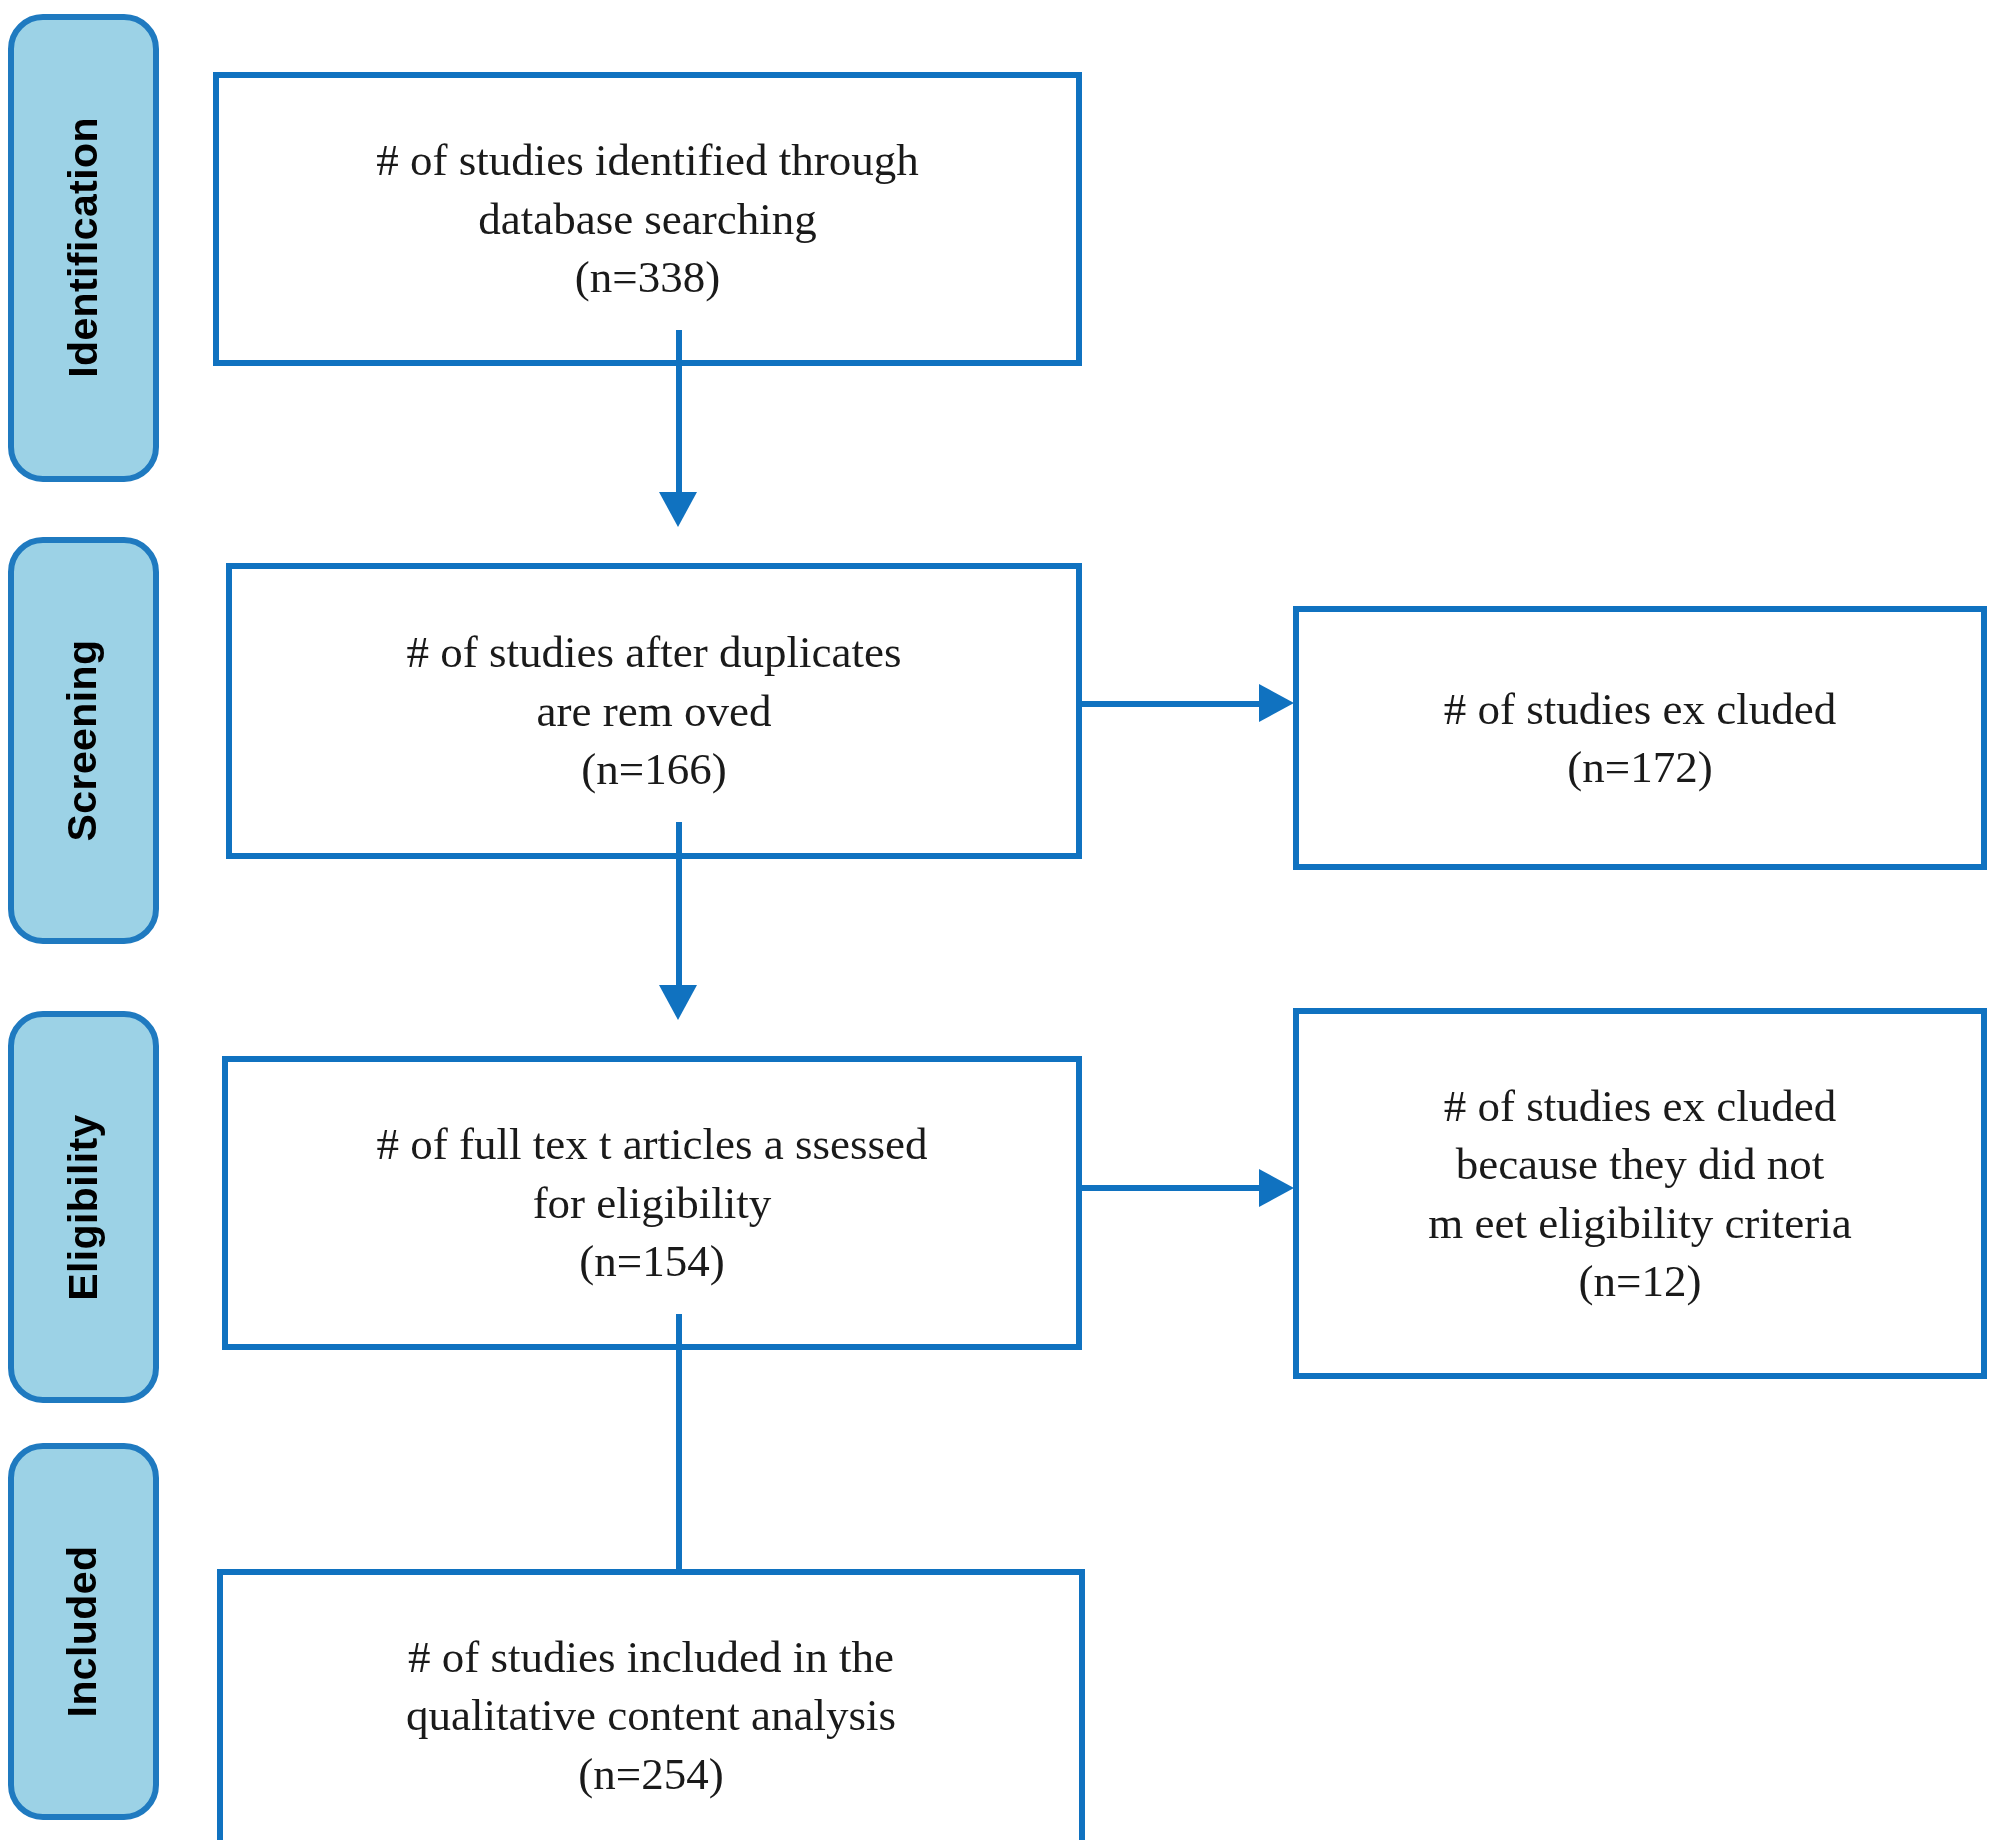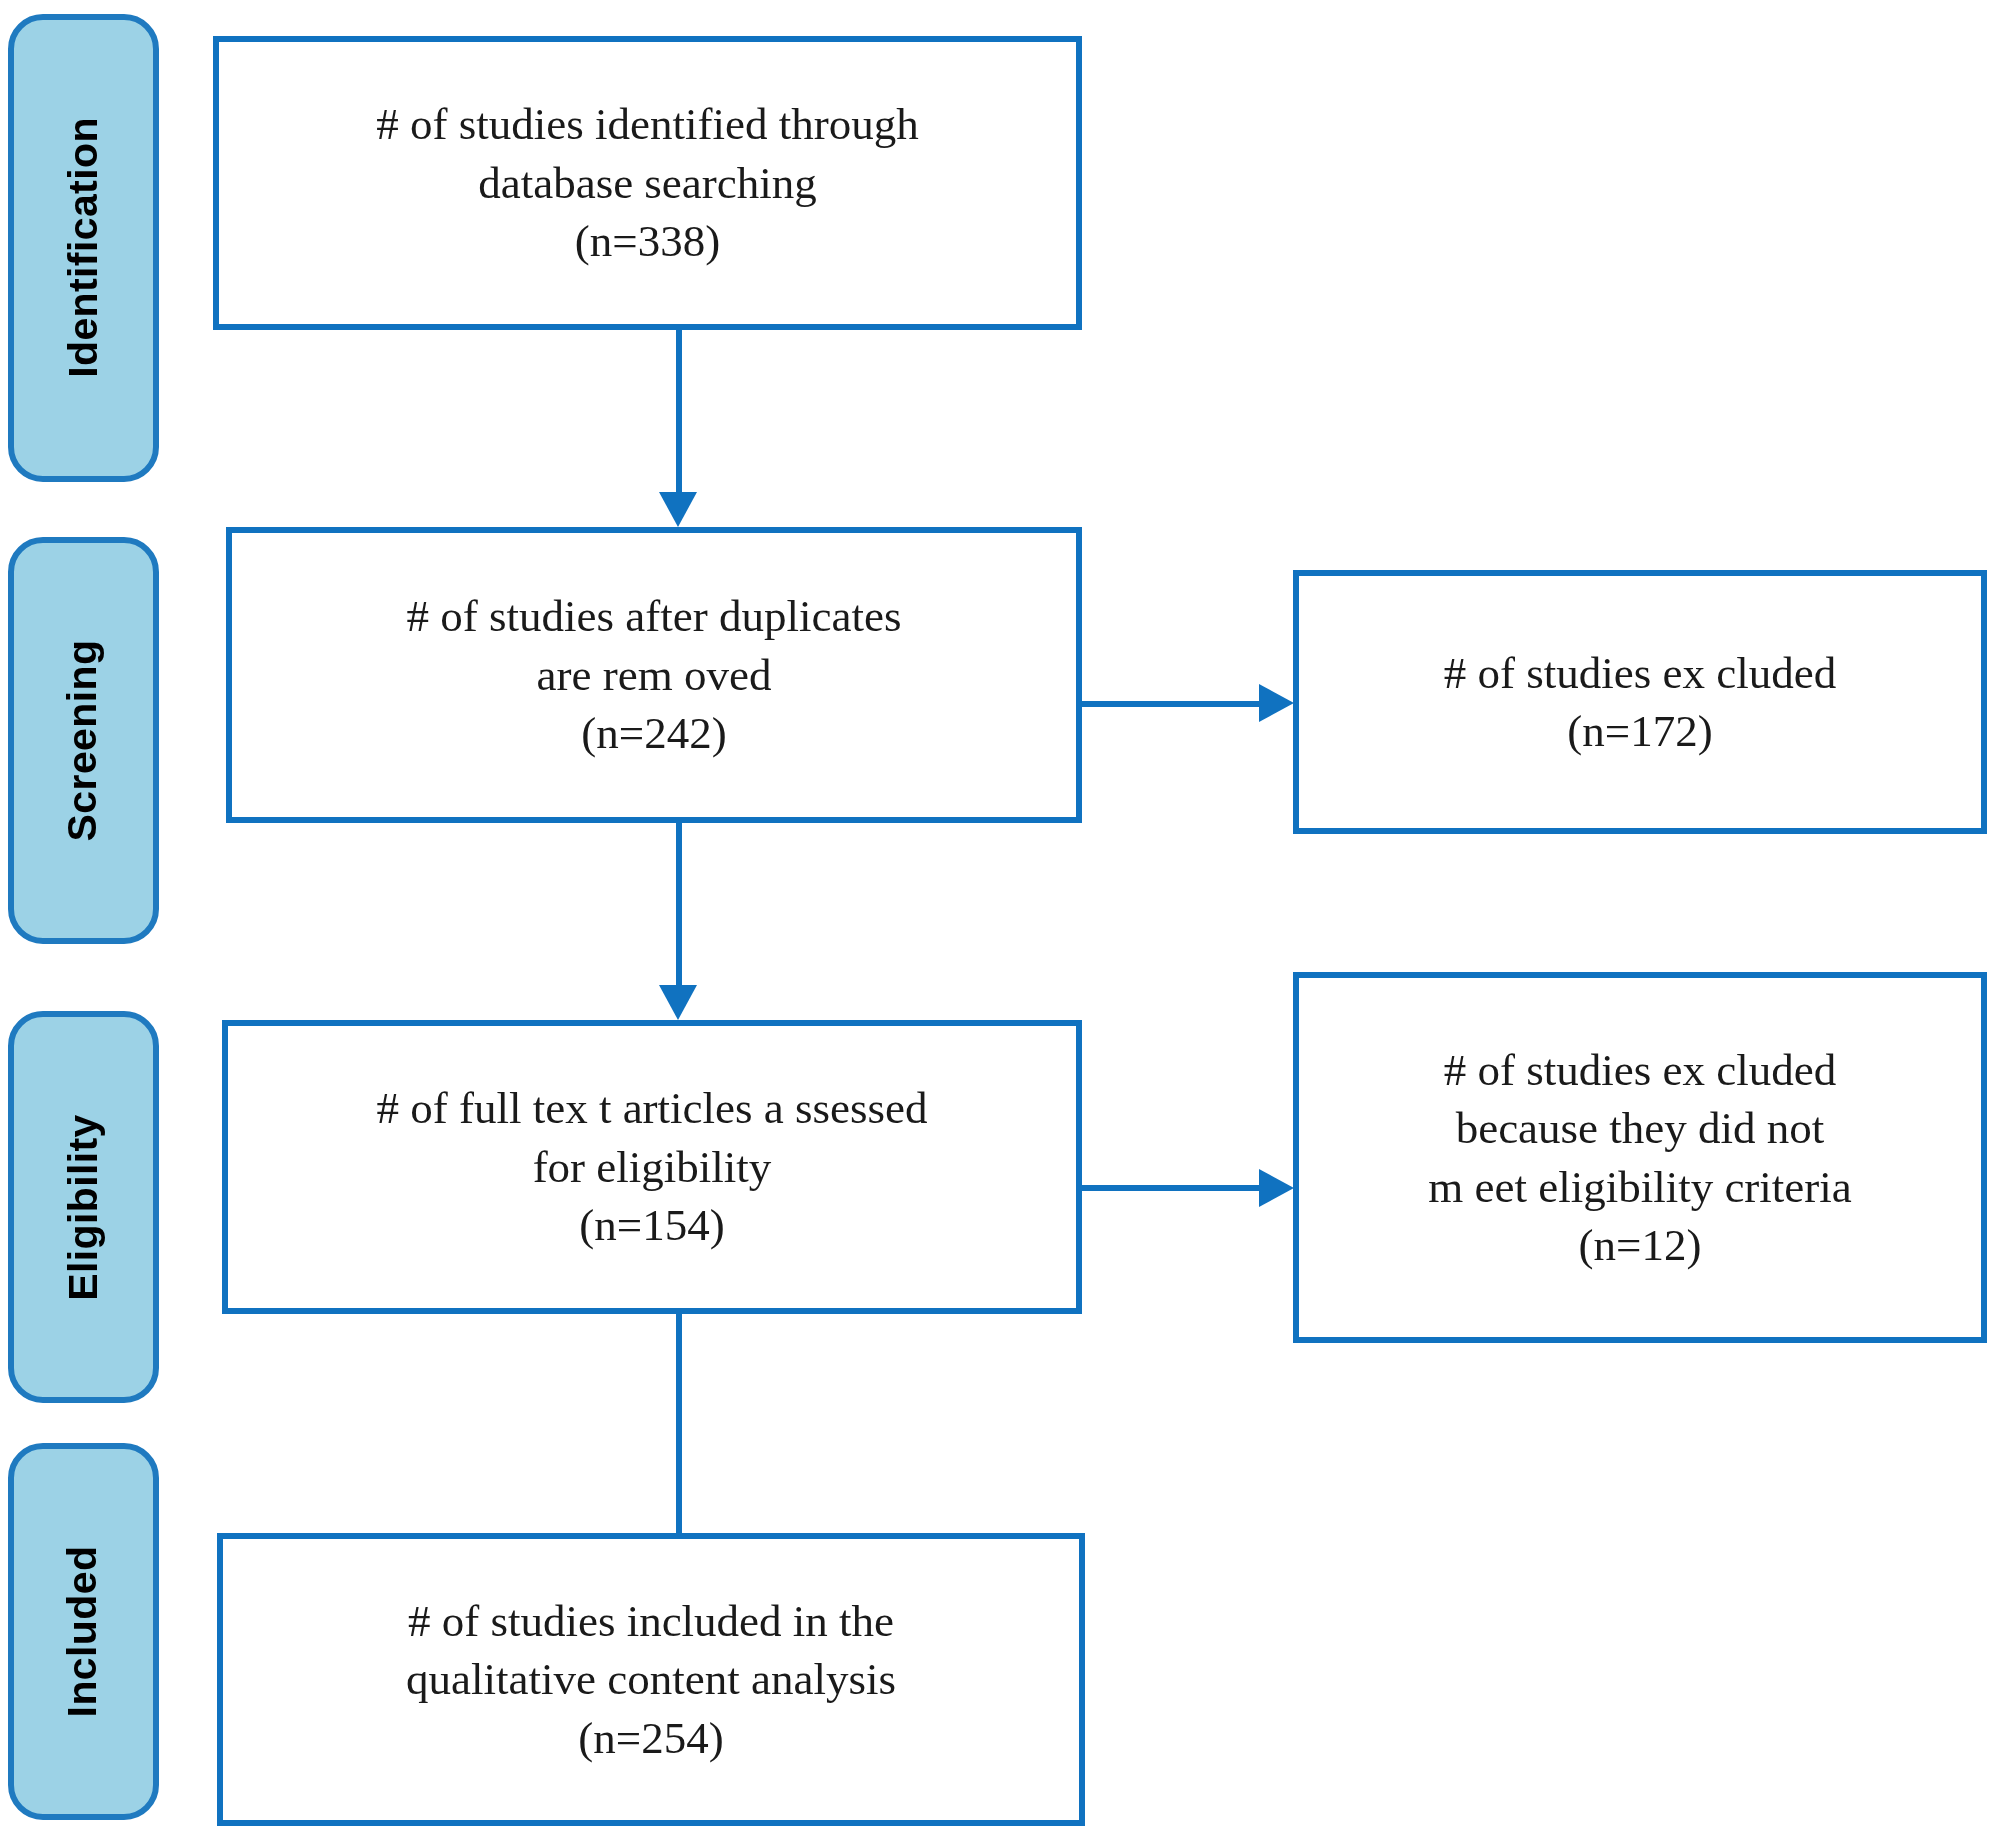--- a/index.html
+++ b/index.html
@@ -42,20 +42,21 @@
   
   .flow-box {
     position: absolute;
     background: #ffffff;
     border: 6px solid #1072C0;
     box-sizing: border-box;
     display: flex;
     align-items: center;
     justify-content: center;
     padding: 7.5px 16.6px;
+    margin-top: 36px;
   }
   .flow-box-text {
     text-align: center;
     font-family: "Liberation Serif", "DejaVu Serif", serif;
     font-size: 45px;
     line-height: 1.30;
     color: #1a1a1a;
     white-space: pre-line;
   }
 
@@ -119,21 +120,21 @@
   </div>
 
   <div class="connector">
     <div class="v-line" style="left:676px; top:330px; height:167px;"></div>
     <div class="arrow-down" style="left:659px; top:492px;"></div>
   </div>
 
   <div class="flow-box" style="left:226px; top:527px; width:856px; height:296px;">
     <div class="flow-box-text"># of studies after duplicates
 are rem oved
-(n=242)</div>
+(n=166)</div>
   </div>
 
   <div class="connector">
     <div class="h-line" style="left:1082px; top:701px; width:193px;"></div>
     <div class="arrow-right" style="left:1259px; top:684px;"></div>
   </div>
 
   <div class="flow-box" style="left:1293px; top:570px; width:694px; height:264px;">
     <div class="flow-box-text"># of studies ex cluded
 (n=172)</div>

